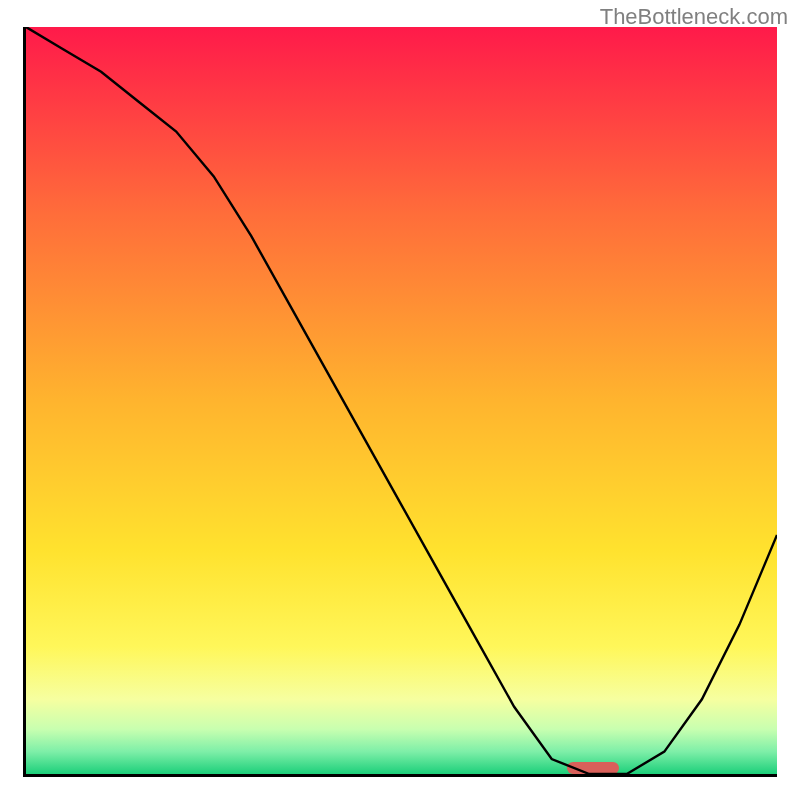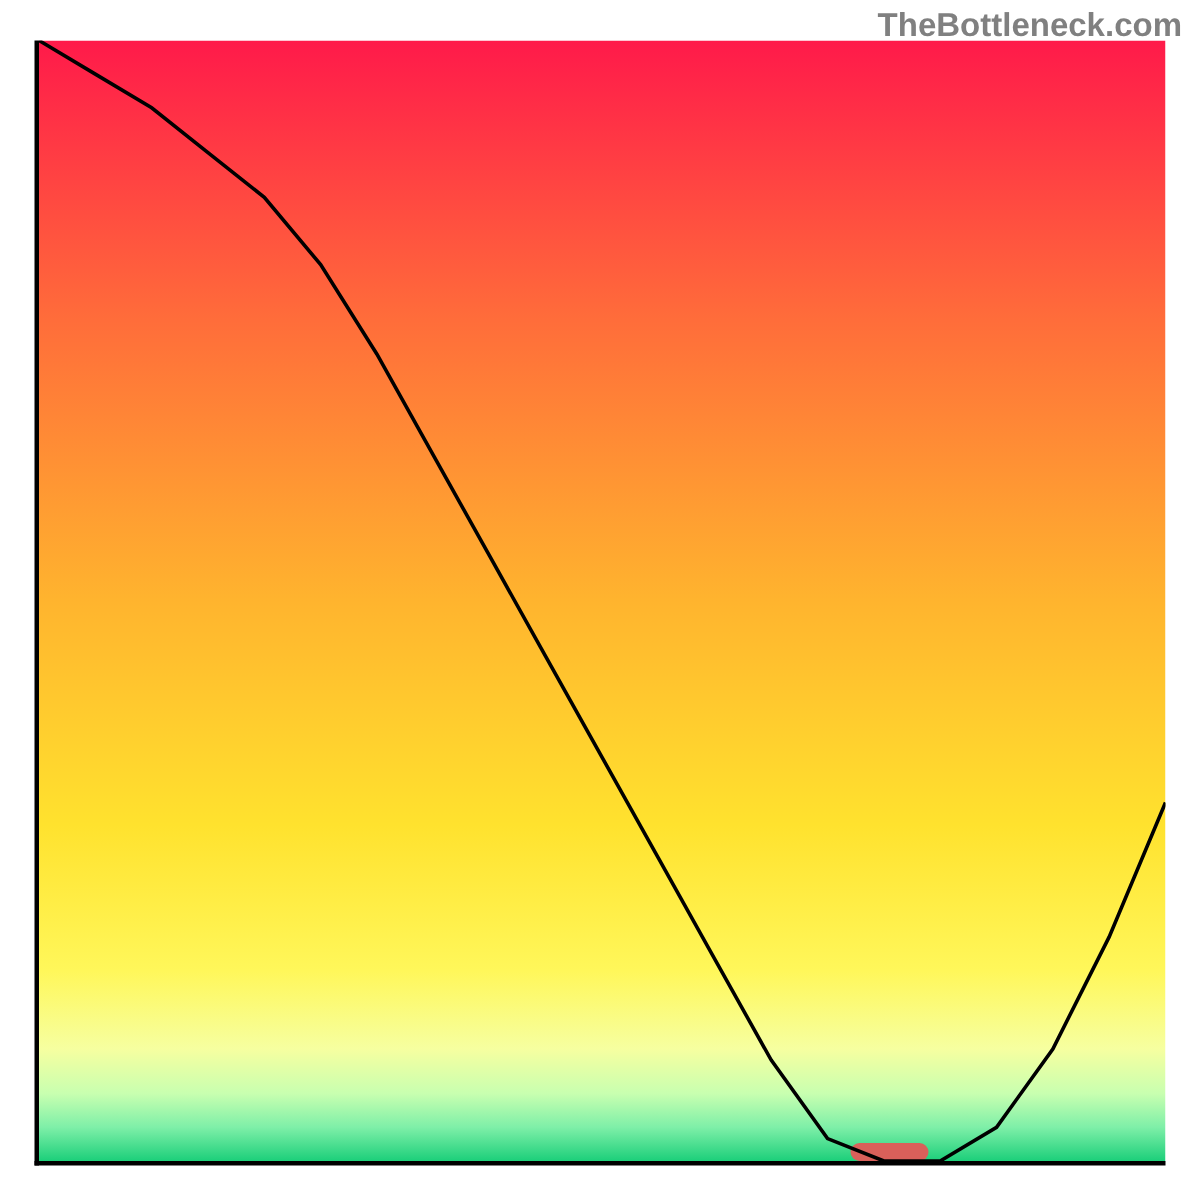--- a/index.html
+++ b/index.html
@@ -14,21 +14,21 @@
   .container {
     position: relative;
     width: 800px;
     height: 800px;
   }
   .watermark {
     position: absolute;
     top: 4px;
     right: 12px;
     font-size: 22px;
-    font-weight: bold;
+    font-weight: normal;
     color: #808080;
     z-index: 10;
   }
   .plot-area {
     position: absolute;
     left: 23px;
     top: 27px;
     width: 754px;
     height: 750px;
     border-left: 3px solid #000;

